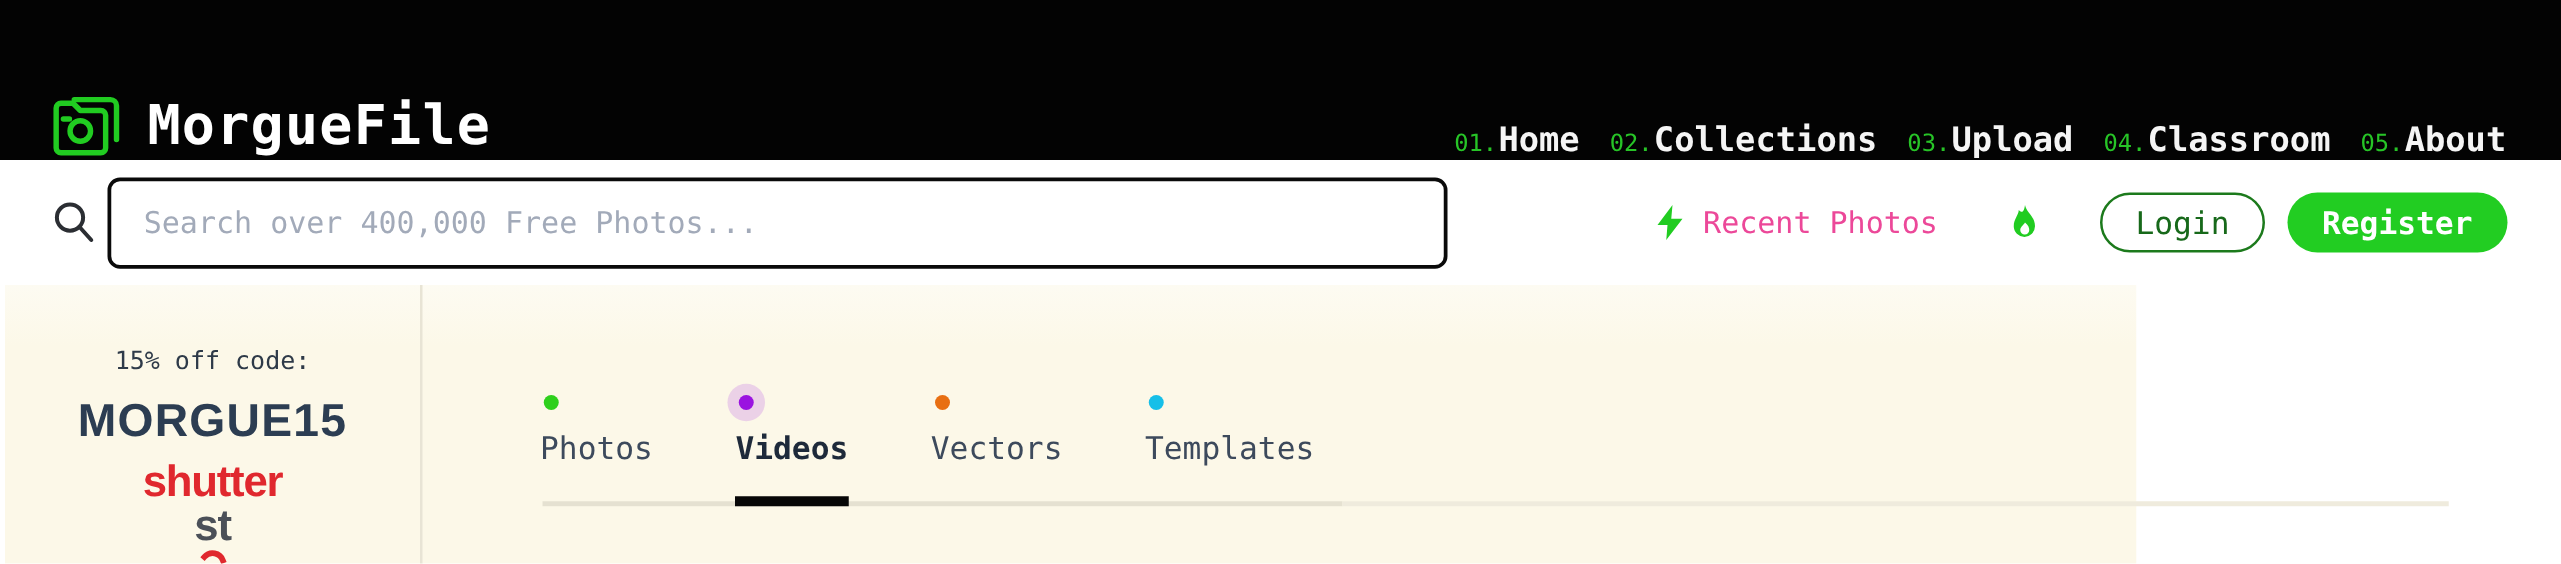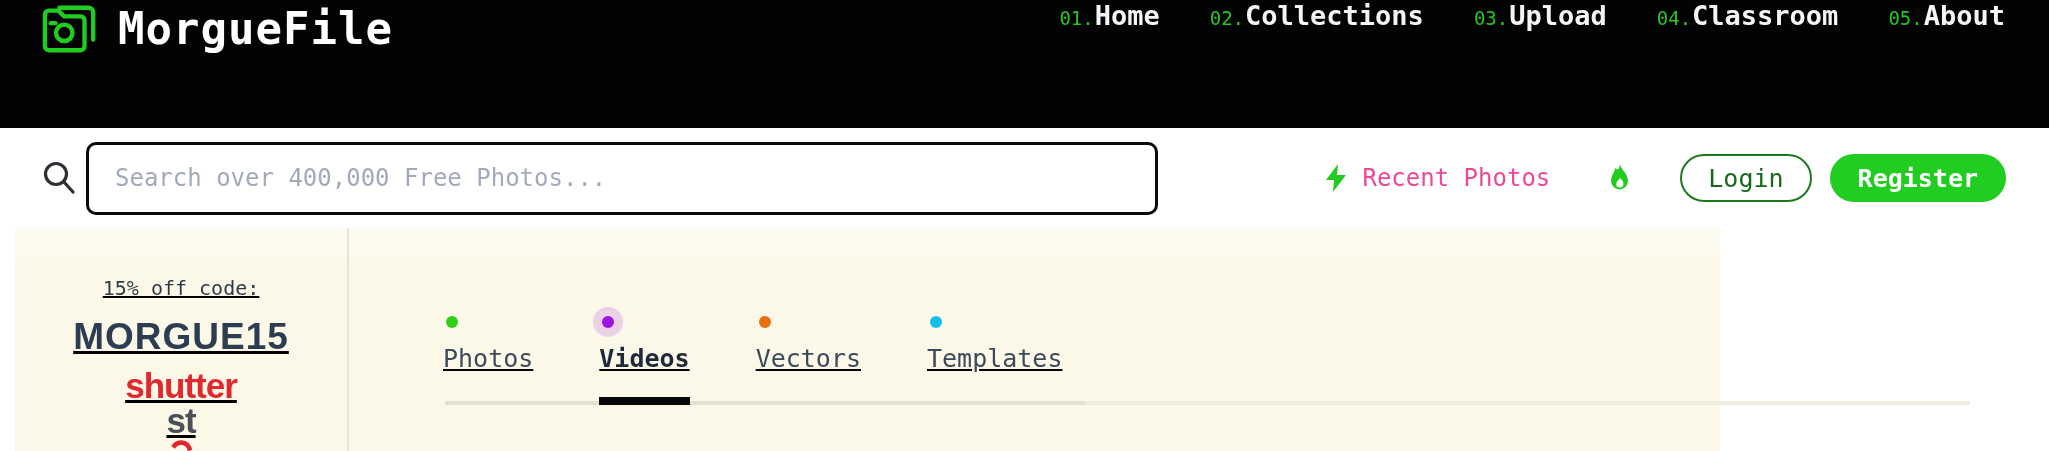--- a/index.html
+++ b/index.html
@@ -5,27 +5,27 @@
   * { margin:0; padding:0; box-sizing:border-box; }
   html,body { background:#ffffff; }
   .canvas {
     position:relative; width:2049px; height:451px; overflow:hidden;
     font-family:"DejaVu Sans Mono", monospace; background:#fff;
   }
 
   
   .topbar {
     position:absolute; left:0; top:0; width:2049px; height:128px;
-    background:#030303; display:flex; align-items:flex-start;
+    background:#030303; display:flex; align-items:flex-end;
     padding:0 44px 0 40px;
   }
   .logo { display:flex; align-items:center; gap:16px; }
   .logo-icon { width:62px; height:56px; display:block; }
   .logo-text { color:#ffffff; font-size:44px; font-weight:bold; letter-spacing:1px; }
-  .topnav { margin-left:auto; display:flex; align-items:baseline; gap:50px; }
+  .topnav { margin-left:auto; display:flex; align-items:baseline; gap:24px; }
   .topnav-item { display:flex; align-items:baseline; cursor:pointer; text-decoration:none; }
   .topnav-num { color:#27c427; font-size:19px; margin-right:1px; }
   .topnav-label { color:#f5f5f5; font-size:27px; font-weight:bold; }
 
   
   .searchbar {
     position:absolute; left:0; top:128px; width:2049px; height:100px;
     background:#ffffff; display:flex; align-items:center;
     padding:0 43px 0 40px;
   }
@@ -49,24 +49,23 @@
   }
   .btn-register {
     margin-left:18px; height:48px; padding:0 28px; border-radius:24px;
     background:#22cd22; border:none; color:#ffffff; font-weight:bold;
     font-family:"DejaVu Sans Mono", monospace; font-size:25px; cursor:pointer;
     display:flex; align-items:center;
   }
 
   
   .main {
-    position:absolute; left:15px; top:228px; width:1705px; height:223px;
+    position:absolute; left:4px; top:228px; width:1705px; height:223px;
     background:linear-gradient(#fdfbf2 0%, #fcf8e8 22%);
     display:flex;
-    text-decoration:underline;
   }
   .sidebar {
     width:334px; height:223px; border-right:2px solid #e8e4d5;
     display:flex; flex-direction:column; align-items:center;
     padding-top:48px; text-align:center;
   }
   .promo-text { color:#2e3a48; font-size:20px; }
   .promo-code {
     margin-top:16px; color:#2c3d52; font-size:37px; font-weight:bold;
     font-family:"Liberation Sans", sans-serif; letter-spacing:1px;

